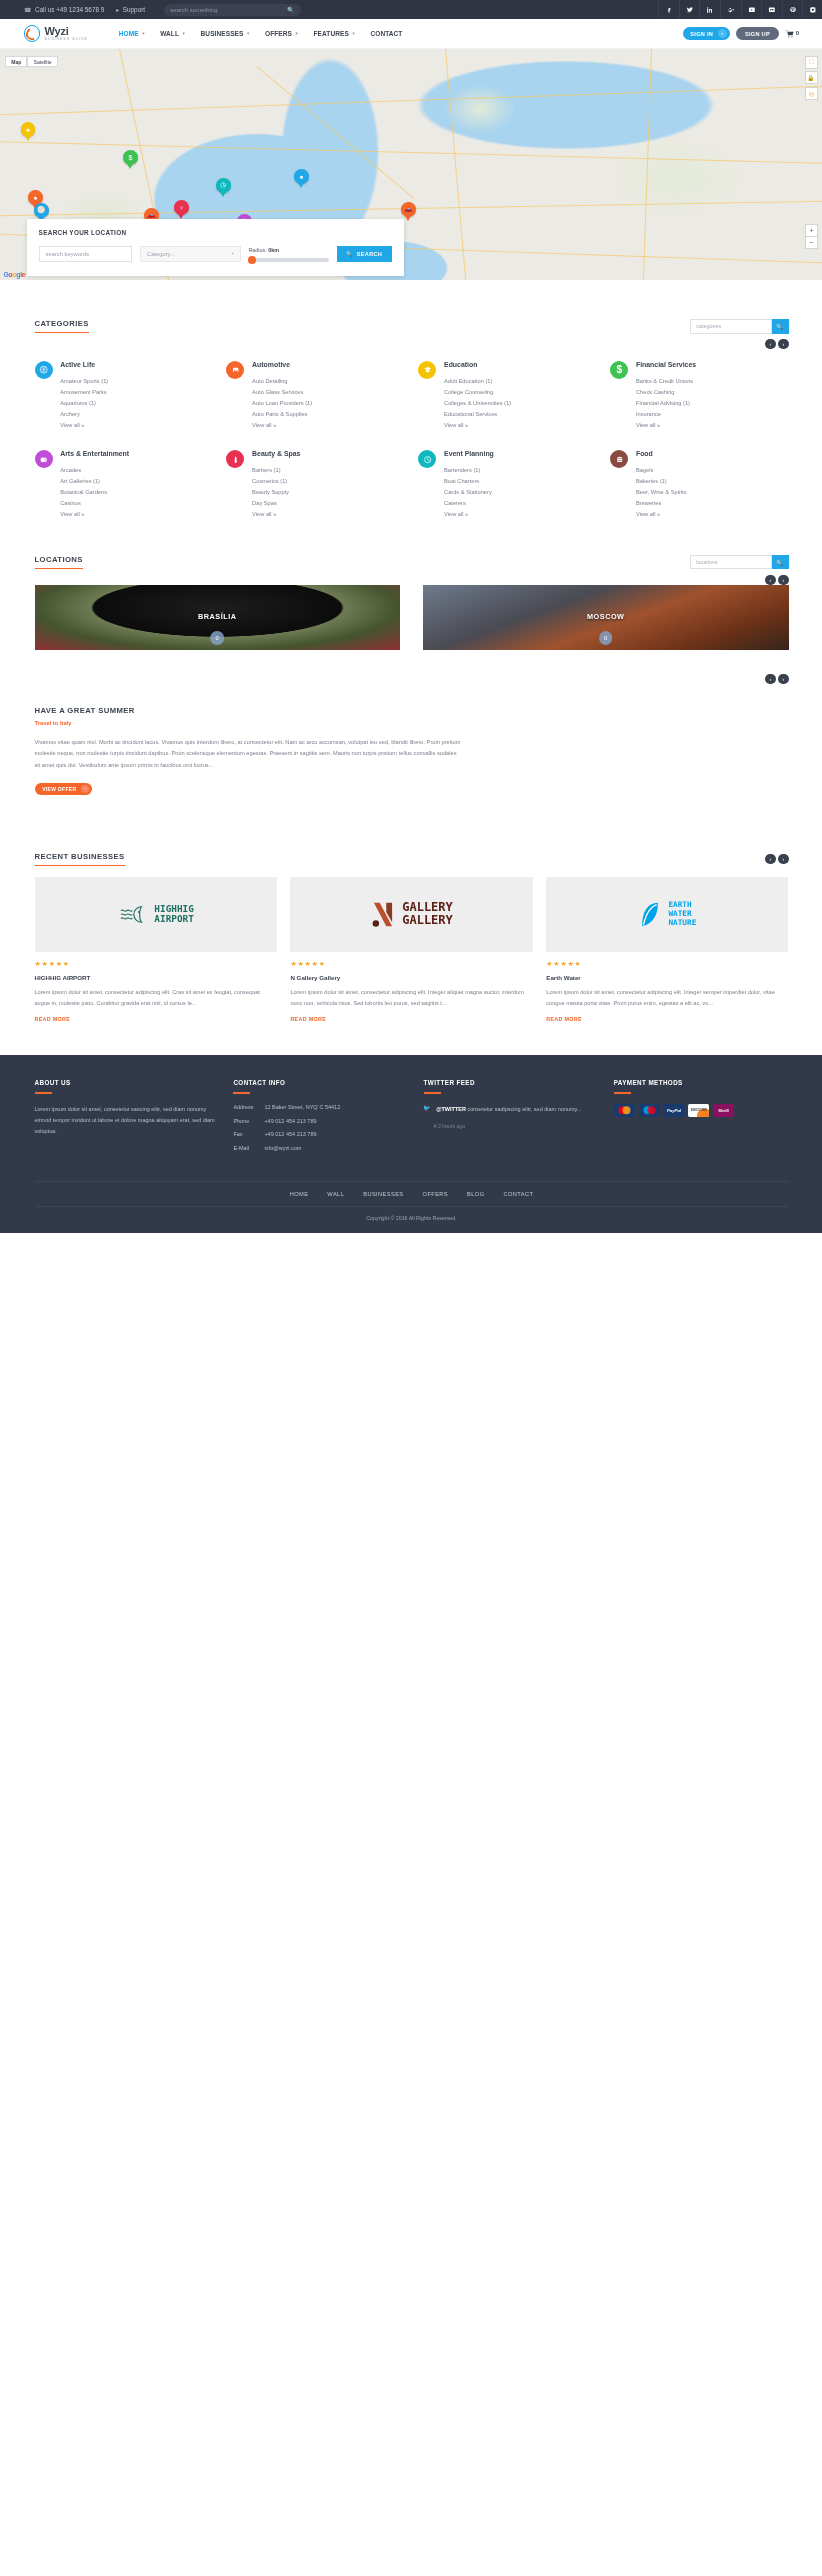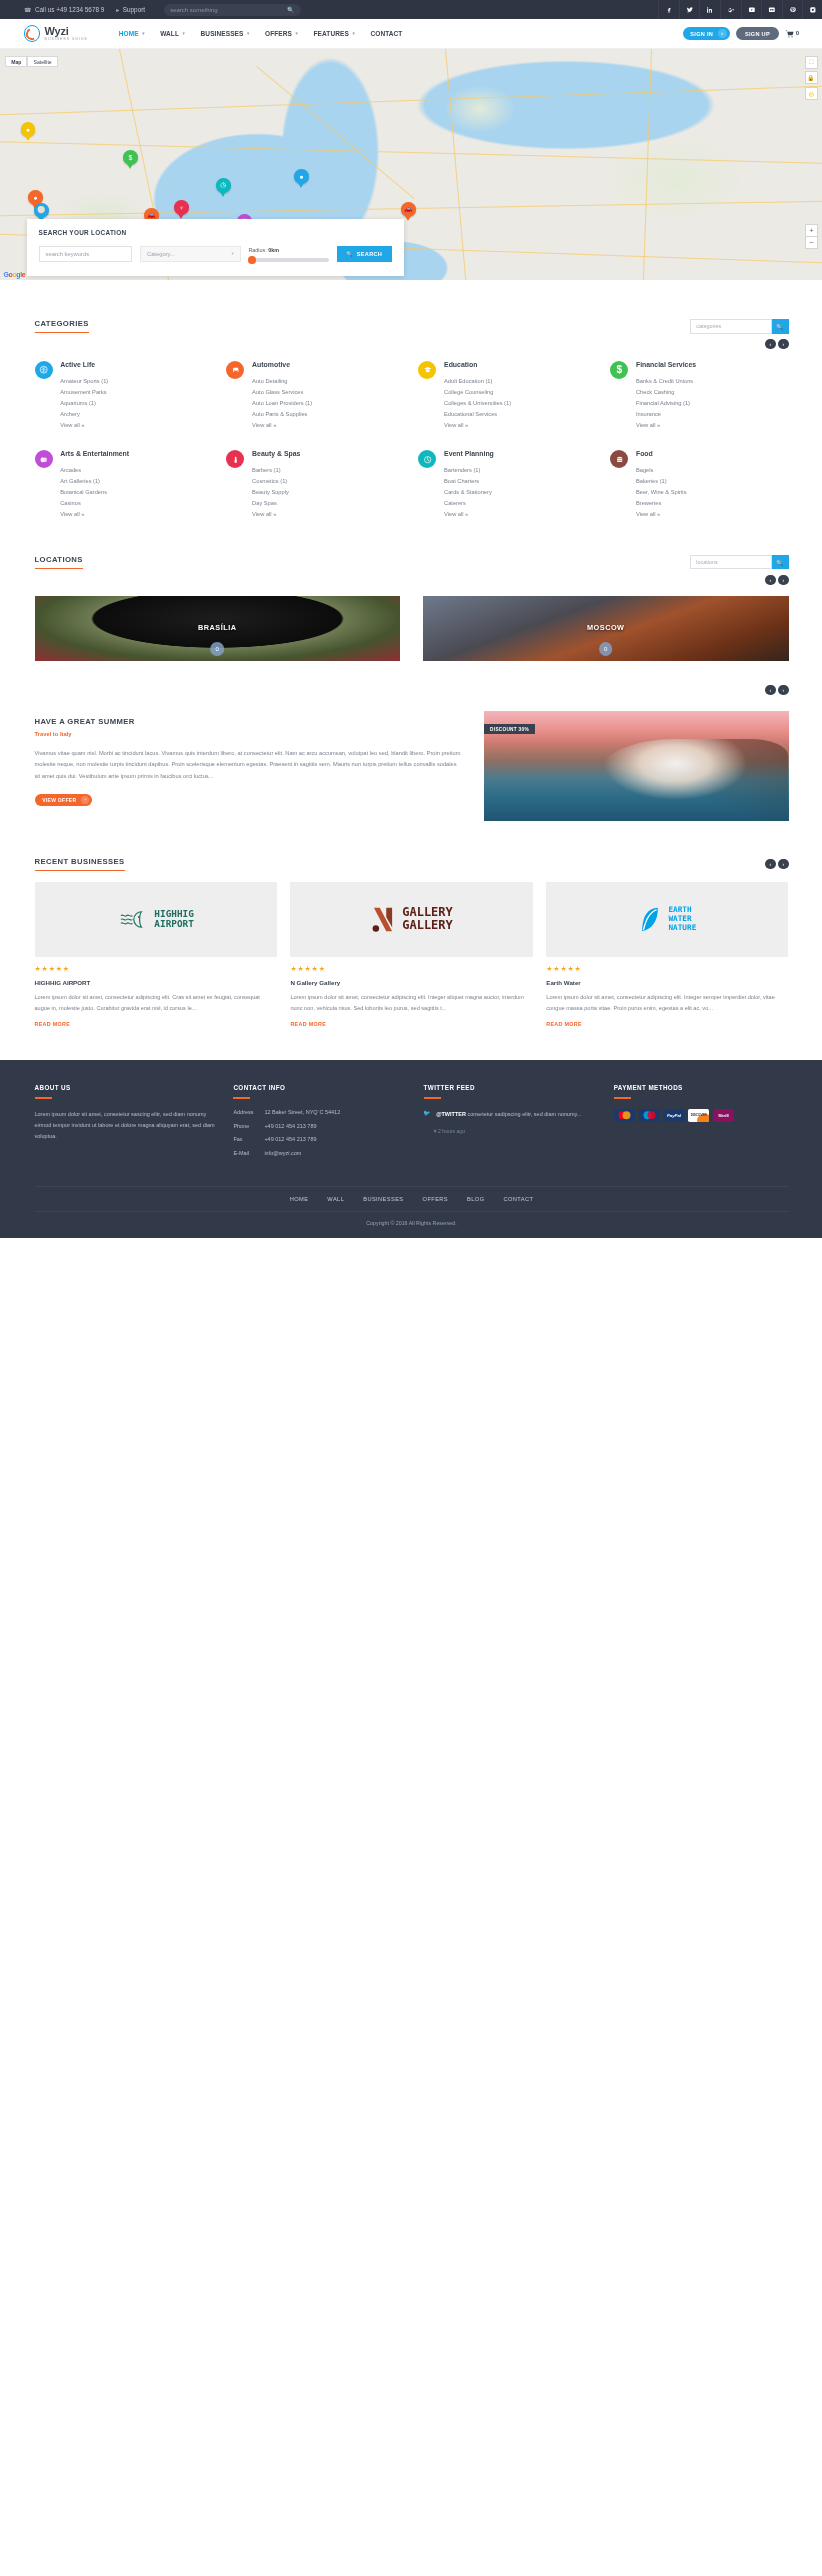--- a/index.html
+++ b/index.html
@@ -285,21 +285,21 @@
     width: 18px; height: 18px; border-radius: 50%;
     display: flex; align-items: center; justify-content: center;
     flex-shrink: 0;
   }
   .cat-icon svg { width: 9.4px; height: 9.4px; fill: #fff; }
   .cat-name { font-size: 6.9px; font-weight: bold; color: #3c4450; margin-bottom: 7.7px; }
   .cat-sub { font-size: 5.7px; color: #7b828d; line-height: 1.95; }
   .cat-viewall { font-size: 5.7px; color: #7b828d; line-height: 1.95; }
 
   
-  .loc-grid { display: flex; gap: 23px; margin-top: 11px; }
+  .loc-grid { display: flex; gap: 23px; }
   .loc-card {
     flex: 1; height: 65px; position: relative; overflow: hidden;
     display: flex; align-items: center; justify-content: center;
   }
   .loc-name {
     color: #fff; font-size: 7.3px; font-weight: bold;
     letter-spacing: 0.5px; text-shadow: 0 0.9px 2.6px rgba(0,0,0,.7);
     position: relative; z-index: 3; margin-bottom: 1.7px;
   }
   .loc-badge {
@@ -308,21 +308,21 @@
     background: rgba(130,160,195,.85); color: #fff;
     display: flex; align-items: center; justify-content: center;
     font-size: 6px; z-index: 3;
   }
   .loc-1 { background: radial-gradient(ellipse at 50% 35%, #1d1d1d 0%, #0c0c0c 48%, #6d7a52 49%, #45542f 70%, #8f2f34 100%); }
   .loc-2 { background: linear-gradient(160deg, #6e7a8c 0%, #4a4a52 35%, #a0522d 55%, #6b3117 80%, #35251c 100%); }
   .loc-3 { background: linear-gradient(180deg, #b9bfc6 0%, #cfd3d7 45%, #2a2028 72%, #120d10 100%); }
   .loc-4 { background: linear-gradient(180deg, #9fb2c3 0%, #b9aa97 45%, #8e7b66 75%, #6b5c4d 100%); }
 
   
-  .promo { display: flex; gap: 20.6px; margin-top: 15.4px; align-items: flex-start; }
+  .promo { display: flex; gap: 20.6px; margin-top: 15.4px; align-items: flex-start; flex-direction: column; }
   .promo-left { width: 429px; padding-top: 6.9px; }
   .promo-title { font-size: 7.7px; font-weight: bold; color: #3c4450; letter-spacing: 0.4px; }
   .promo-sub { font-size: 5.8px; color: #f4662a; font-weight: bold; margin-top: 4.3px; }
   .promo-text { font-size: 5.7px; color: #7b828d; line-height: 2.0; margin-top: 11px; }
   .promo-btn {
     display: inline-flex; align-items: center; gap: 5.1px;
     background: #f4662a; color: #fff;
     font-size: 5px; font-weight: bold; letter-spacing: 0.3px;
     padding: 0 3.4px 0 7.7px; height: 12px; border-radius: 6px;
     margin-top: 12px;

